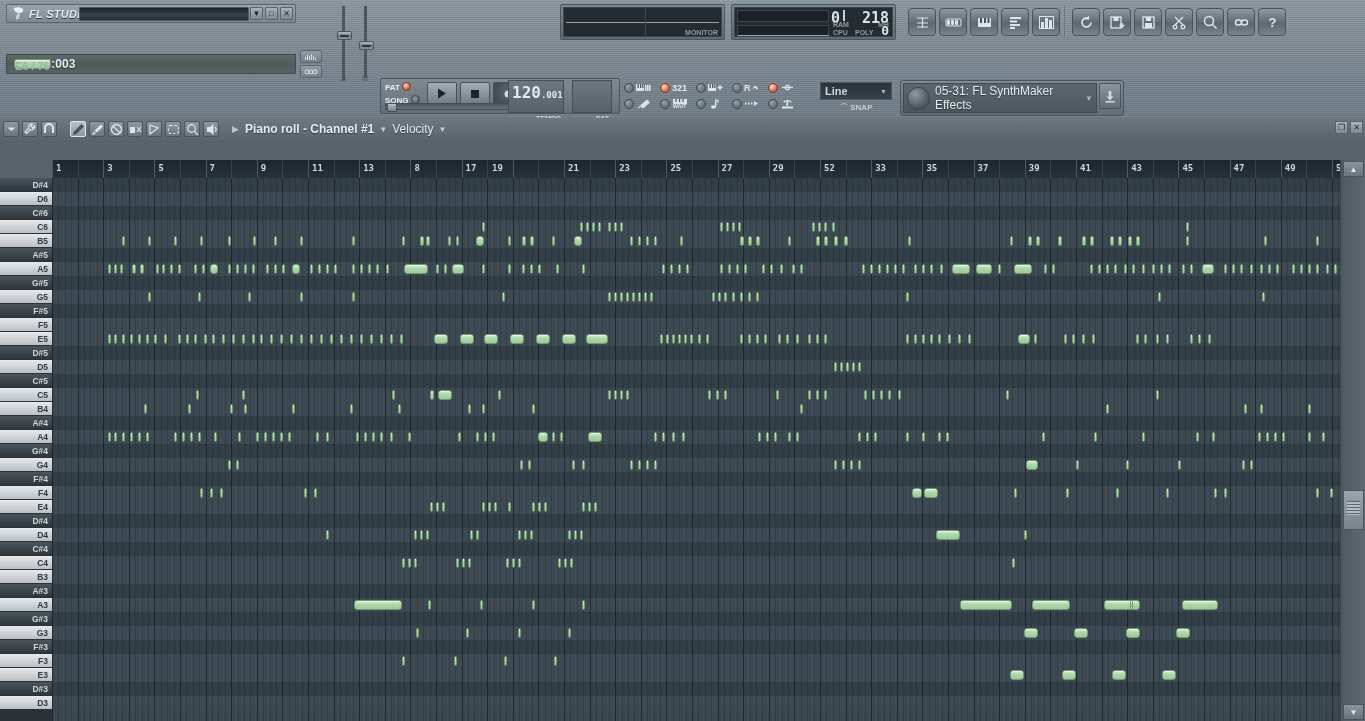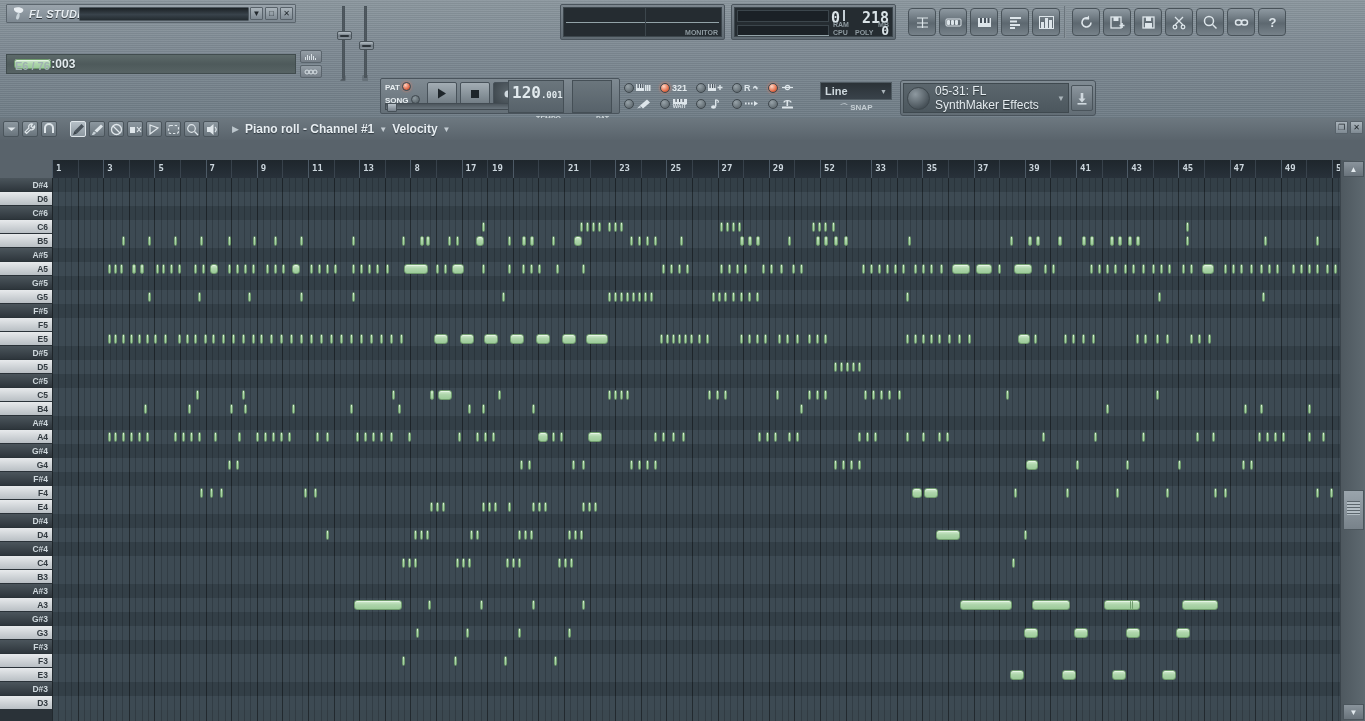--- a/index.html
+++ b/index.html
@@ -141,44 +141,44 @@
   .oic{width:15px;height:11px;display:flex;align-items:center;justify-content:center;
     font-size:8px;color:#e3eaee;font-weight:bold;}
 
   .snapbox{position:absolute;left:820px;top:82px;width:72px;height:18px;
     background:linear-gradient(180deg,#2b3237,#39424a);border:1px solid #4f5a61;
     display:flex;align-items:center;padding:0 4px;justify-content:space-between;}
   .snapbox .v{font-size:11px;font-weight:bold;color:#cfd9de;}
   .snaplab{position:absolute;left:840px;top:102px;font-size:8px;color:#c5ced3;font-weight:bold;}
 
   
-  .pluginbox{position:absolute;left:900px;top:80px;width:196px;height:36px;
+  .pluginbox{position:absolute;left:900px;top:80px;width:224px;height:36px;
     background:linear-gradient(180deg,#808b93,#626d75);border:1px solid #4a545c;
-    border-radius:3px;padding:2px;display:flex;align-items:center;}
+    border-radius:3px;padding:2px;display:flex;}
   .pluginbox .inner{flex:1;height:100%;background:linear-gradient(180deg,#5b666d,#4c575e);
     border:1px solid #3f494f;display:flex;align-items:center;padding:0 3px;gap:5px;}
   .pknob{width:23px;height:23px;border-radius:50%;
     background:radial-gradient(circle at 35% 30%,#8e99a0,#465057 75%);border:1px solid #3d464c;}
   .pname{font-size:12px;color:#e6edf1;text-shadow:0 1px 1px #2d3539;flex:1;}
   .pdd{font-size:8px;color:#aab4ba;}
   .pdl{width:22px;height:26px;border:1px solid #4a545b;border-radius:2px;
     background:linear-gradient(180deg,#8b959d,#626d75);display:flex;align-items:center;
     justify-content:center;}
 
   
   .prwin{position:absolute;left:0;top:118px;width:1365px;height:603px;background:#59636b;}
   .prtitle{position:absolute;left:0;top:0;width:1365px;height:22px;
     background:linear-gradient(180deg,#6d7880,#5a646c);display:flex;align-items:center;gap:3px;padding:0 3px;}
   .tb{width:16px;height:16px;border:1px solid #4b555c;border-radius:2px;
     background:linear-gradient(180deg,#8d98a0,#69747c);display:flex;align-items:center;justify-content:center;}
   .tb.sel{background:linear-gradient(180deg,#b6c0c7,#8d98a0);border-color:#dfe6ea;}
   .tb svg{display:block;}
   .prtitle .gap{width:7px;}
   .prcap{font-size:12px;font-weight:bold;color:#e8eef2;text-shadow:0 1px 1px #303940;margin-left:3px;}
-  .prsub{font-size:12px;font-weight:bold;color:#e8eef2;text-shadow:0 1px 1px #303940;}
+  .prsub{font-size:12px;font-weight:normal;color:#e8eef2;text-shadow:0 1px 1px #303940;}
   .cdown{font-size:8px;color:#c3ccd2;margin:0 2px;}
   .prwinbtns{position:absolute;right:2px;top:3px;display:flex;gap:2px;}
 
   
   .prrow2{position:absolute;left:0;top:22px;width:1365px;height:20px;background:#5d6870;}
   .greenblk{position:absolute;left:2px;top:1px;width:26px;height:36px;
     background:linear-gradient(180deg,#b6dcb4,#9bc999);border:1px solid #4b555c;}
   .hscroll{position:absolute;left:52px;top:2px;right:28px;height:15px;
     background:linear-gradient(180deg,#39424a,#4a545c);border:1px solid #2f383e;}
   .hthumb{position:absolute;left:2px;top:1px;width:866px;height:11px;

